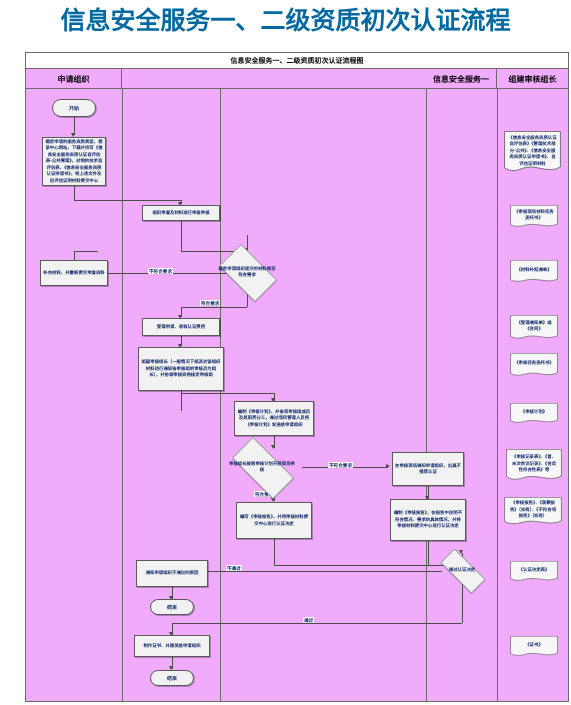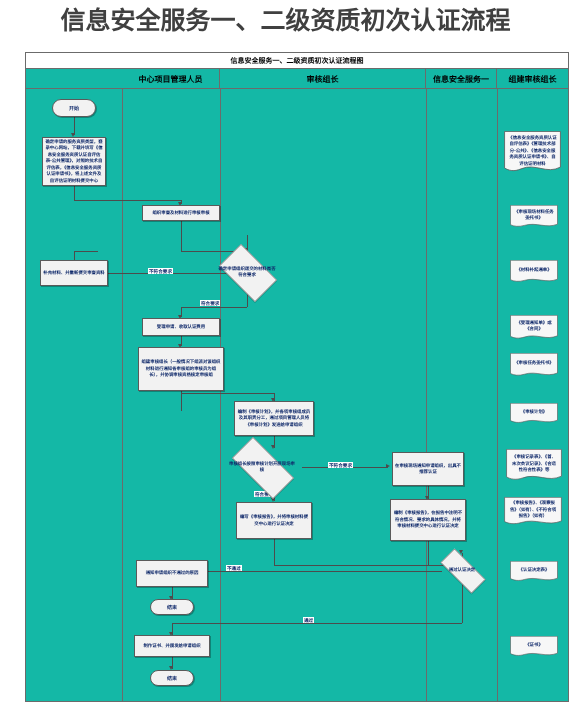--- a/index.html
+++ b/index.html
@@ -11,30 +11,30 @@
   }
   
   #page-title{
     position:absolute;left:0;top:2px;width:571px;
     text-align:center;
     font-family:"DejaVu Sans","Liberation Sans",sans-serif;
     font-weight:bold;
     font-size:25px;
     letter-spacing:0px;
     line-height:38px;
-    color:#404040;
+    color:#0369a1;
     white-space:nowrap;
   }
   
   #chart-frame{
     position:absolute;left:25px;top:52px;
     width:544px;height:650px;
     border:1px solid #6b6b6b;
     box-sizing:border-box;
-    background:#14b8a6;
+    background:#f0abfc;
   }
   #chart-caption{
     position:absolute;left:0;top:0;width:100%;height:16px;
     line-height:16px;text-align:center;
     font-size:7px;font-weight:bold;color:#000;
     border-bottom:1px solid #6b6b6b;box-sizing:border-box;
     background:#fff;
   }
   #header-row{
     position:absolute;left:0;top:16px;width:100%;height:20px;
@@ -121,22 +121,21 @@
 </head>
 <body>
 
 <div id="page-title">信息安全服务一、二级资质初次认证流程</div>
 
 <div id="chart-frame">
 
   <div id="chart-caption">信息安全服务一、二级资质初次认证流程图</div>
 
   <div id="header-row">
-    <div class="col-head" style="left:96px;width:98px;">中心项目管理人员</div>
-    <div class="col-head" style="left:194px;width:206px;">审核组长</div>
+    <div class="col-head" style="left:0;width:96px;">申请组织</div>
     <div class="col-head" style="left:400px;width:71px;">信息安全服务一</div>
     <div class="col-head last" style="left:471px;width:71px;">组建审核组长</div>
   </div>
 
   <div class="lane-sep" style="left:96px;"></div>
   <div class="lane-sep" style="left:194px;"></div>
   <div class="lane-sep" style="left:400px;"></div>
   <div class="lane-sep" style="left:471px;"></div>
 
   <div class="conn v" style="left:48px;top:64px;height:18px;"></div>

